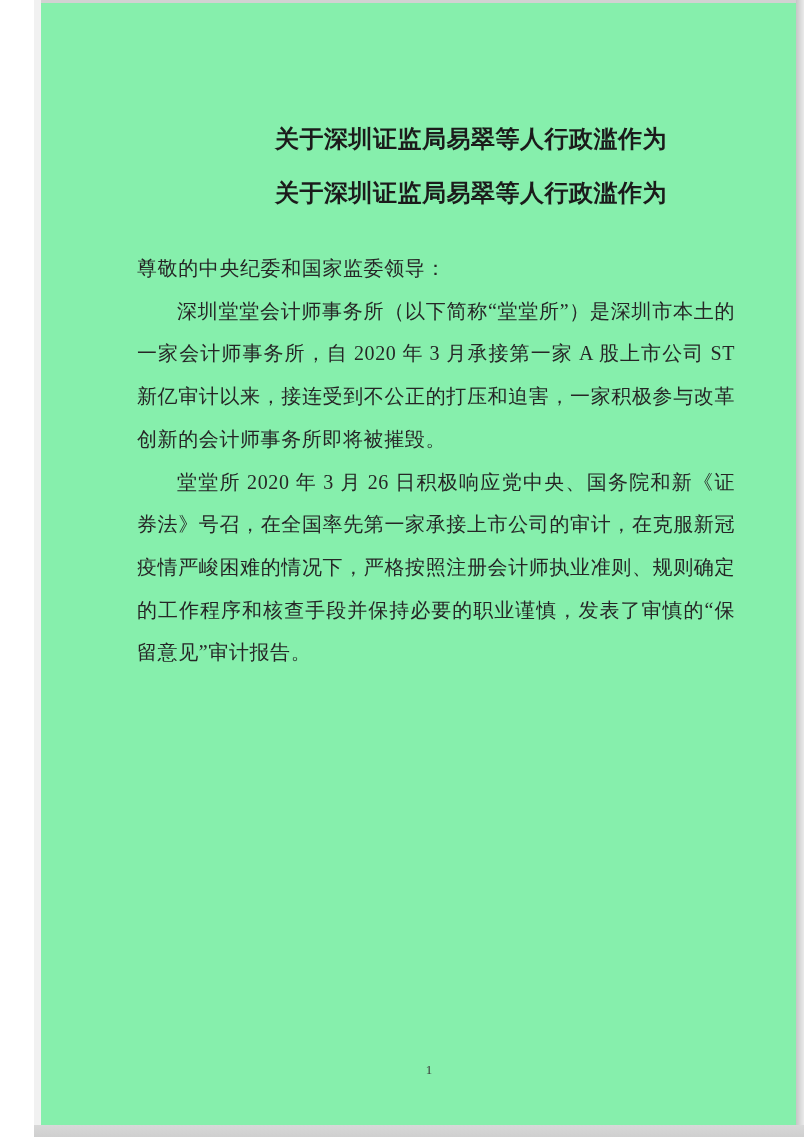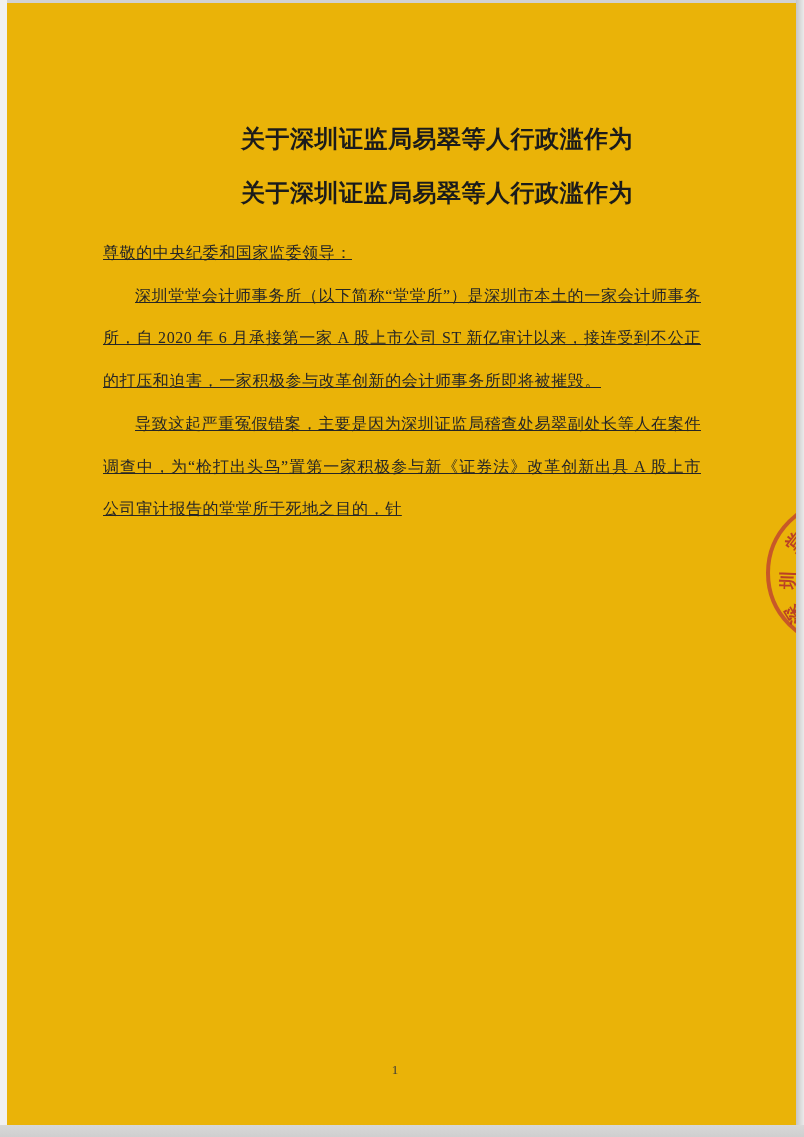--- a/index.html
+++ b/index.html
@@ -5,22 +5,23 @@
   html, body { margin: 0; padding: 0; }
   body {
     width: 804px; height: 1137px;
     background: #ffffff;
     overflow: hidden;
     position: relative;
     font-family: "Liberation Serif", "DejaVu Serif", serif;
   }
   .page {
     position: absolute; inset: 0;
-    background: #eab308;
+    background: #86efac;
     overflow: hidden;
+    margin-left: 34px;
   }
   
   .edge-top    { position: absolute; top: 0; left: 0; width: 804px; height: 3px; background: #d2d2d2; }
   .edge-left   { position: absolute; top: 0; left: 0; width: 7px; height: 1137px; background: #f1f1f1; }
   .edge-right  { position: absolute; top: 0; right: 0; width: 8px; height: 1137px;
                  background: linear-gradient(to right, #c6c6c6, #eaeaea); z-index: 5; }
   .edge-bottom { position: absolute; bottom: 0; left: 0; width: 804px; height: 12px;
                  background: linear-gradient(to bottom, #d8d8d8, #cfcfcf); z-index: 5; }
 
   .title {
@@ -30,27 +31,26 @@
     font-family: "Liberation Sans", "DejaVu Sans", sans-serif;
     font-weight: 700;
     font-size: 24px;
     line-height: 54px;
     color: #1b1b1b;
     letter-spacing: 0.5px;
   }
   .title-line { display: block; }
 
   .doc-body {
-    position: absolute; top: 232px; left: 103px; width: 598px;
-    font-size: 16px;
+    position: absolute; top: 247px; left: 103px; width: 598px;
+    font-size: 20px;
     letter-spacing: 0.6px;
     line-height: 42.7px;
     color: #262626;
     text-align: justify;
-    text-decoration: underline;
   }
   .doc-body p { margin: 0; padding: 0; }
   .salutation { text-indent: 0; }
   .para { text-indent: 2em; }
 
   .page-number {
     position: absolute; top: 1062px; left: 0; width: 790px;
     text-align: center;
     font-size: 13px;
     color: #3a3a3a;
@@ -81,22 +81,22 @@
 
 <div class="page">
 
   <h1 class="title">
     <span class="title-line">关于深圳证监局易翠等人行政滥作为</span>
     <span class="title-line">关于深圳证监局易翠等人行政滥作为</span>
   </h1>
 
   <div class="doc-body">
     <p class="salutation">尊敬的中央纪委和国家监委领导：</p>
-    <p class="para">深圳堂堂会计师事务所（以下简称“堂堂所”）是深圳市本土的一家会计师事务所，自 2020 年 6 月承接第一家 A 股上市公司 ST 新亿审计以来，接连受到不公正的打压和迫害，一家积极参与改革创新的会计师事务所即将被摧毁。</p>
-    <p class="para">导致这起严重冤假错案，主要是因为深圳证监局稽查处易翠副处长等人在案件调查中，为“枪打出头鸟”置第一家积极参与新《证券法》改革创新出具 A 股上市公司审计报告的堂堂所于死地之目的，针</p>
+    <p class="para">深圳堂堂会计师事务所（以下简称“堂堂所”）是深圳市本土的一家会计师事务所，自 2020 年 3 月承接第一家 A 股上市公司 ST 新亿审计以来，接连受到不公正的打压和迫害，一家积极参与改革创新的会计师事务所即将被摧毁。</p>
+    <p class="para">堂堂所 2020 年 3 月 26 日积极响应党中央、国务院和新《证券法》号召，在全国率先第一家承接上市公司的审计，在克服新冠疫情严峻困难的情况下，严格按照注册会计师执业准则、规则确定的工作程序和核查手段并保持必要的职业谨慎，发表了审慎的“保留意见”审计报告。</p>
   </div>
 
   <div class="seal">
     <span class="seal-char c0">堂</span>
     <span class="seal-char c1">圳</span>
     <span class="seal-char c2">深</span>
   </div>
 
   <div class="page-number">1</div>
 

